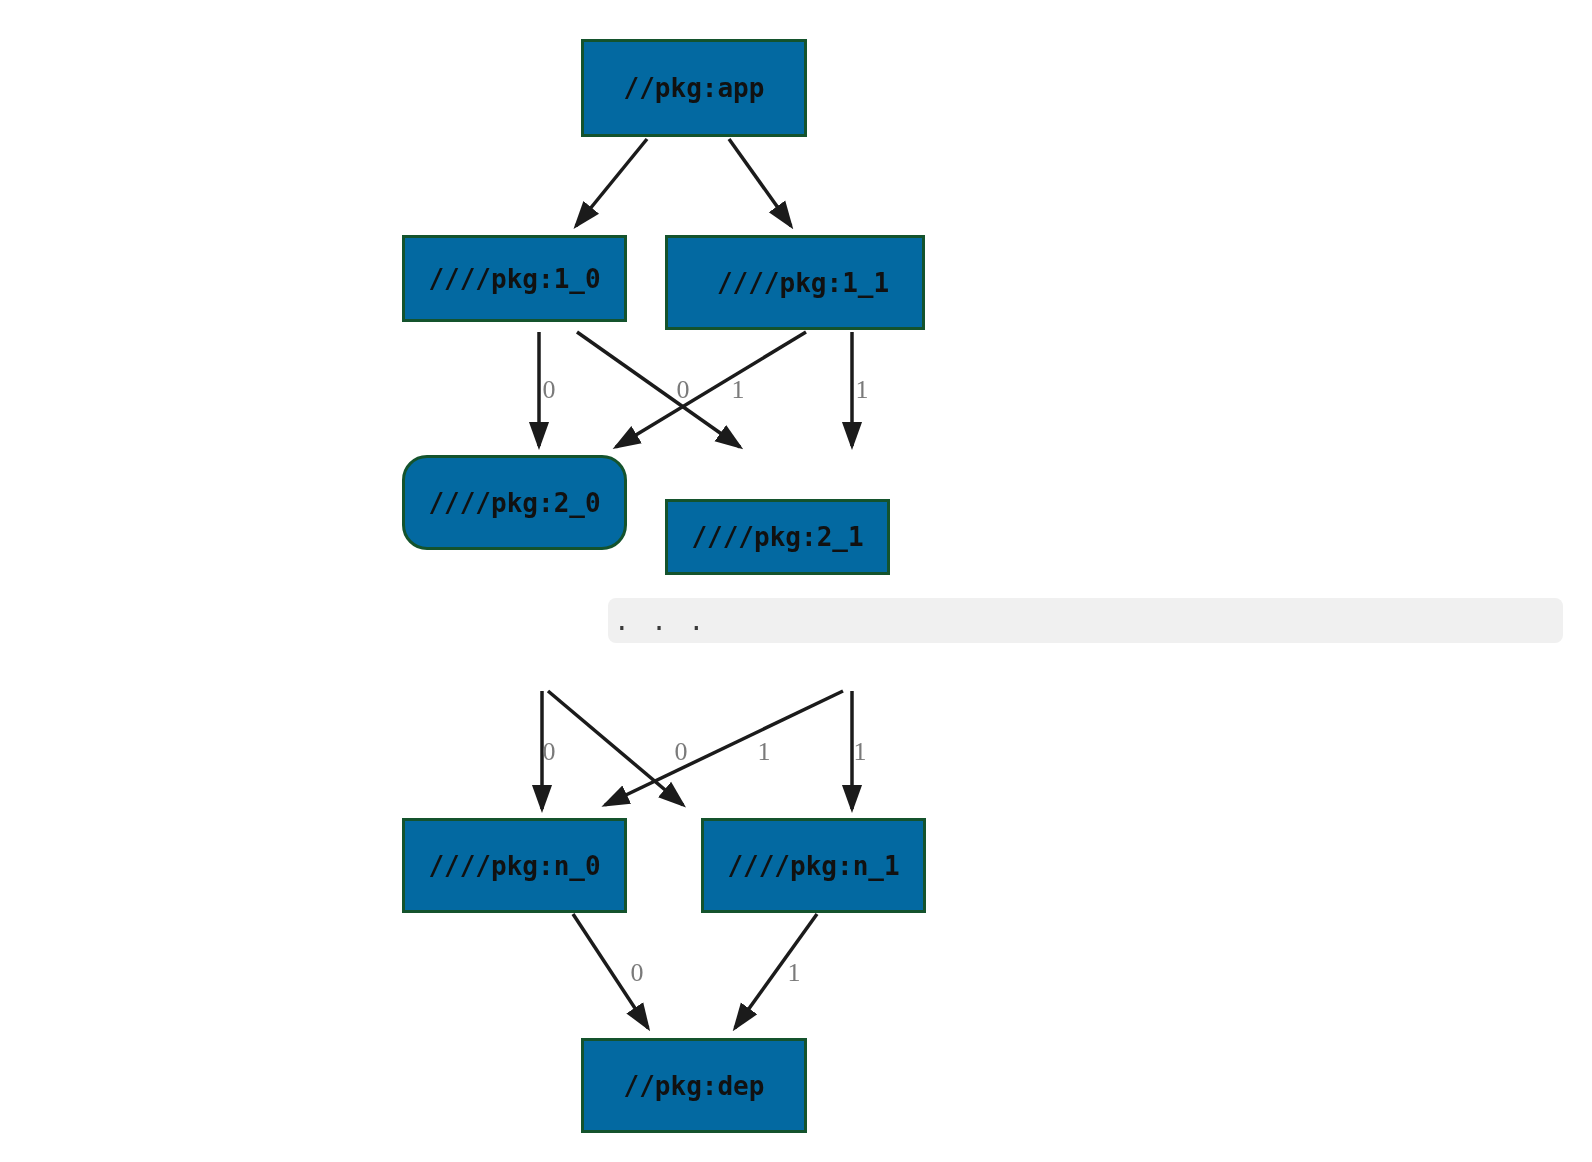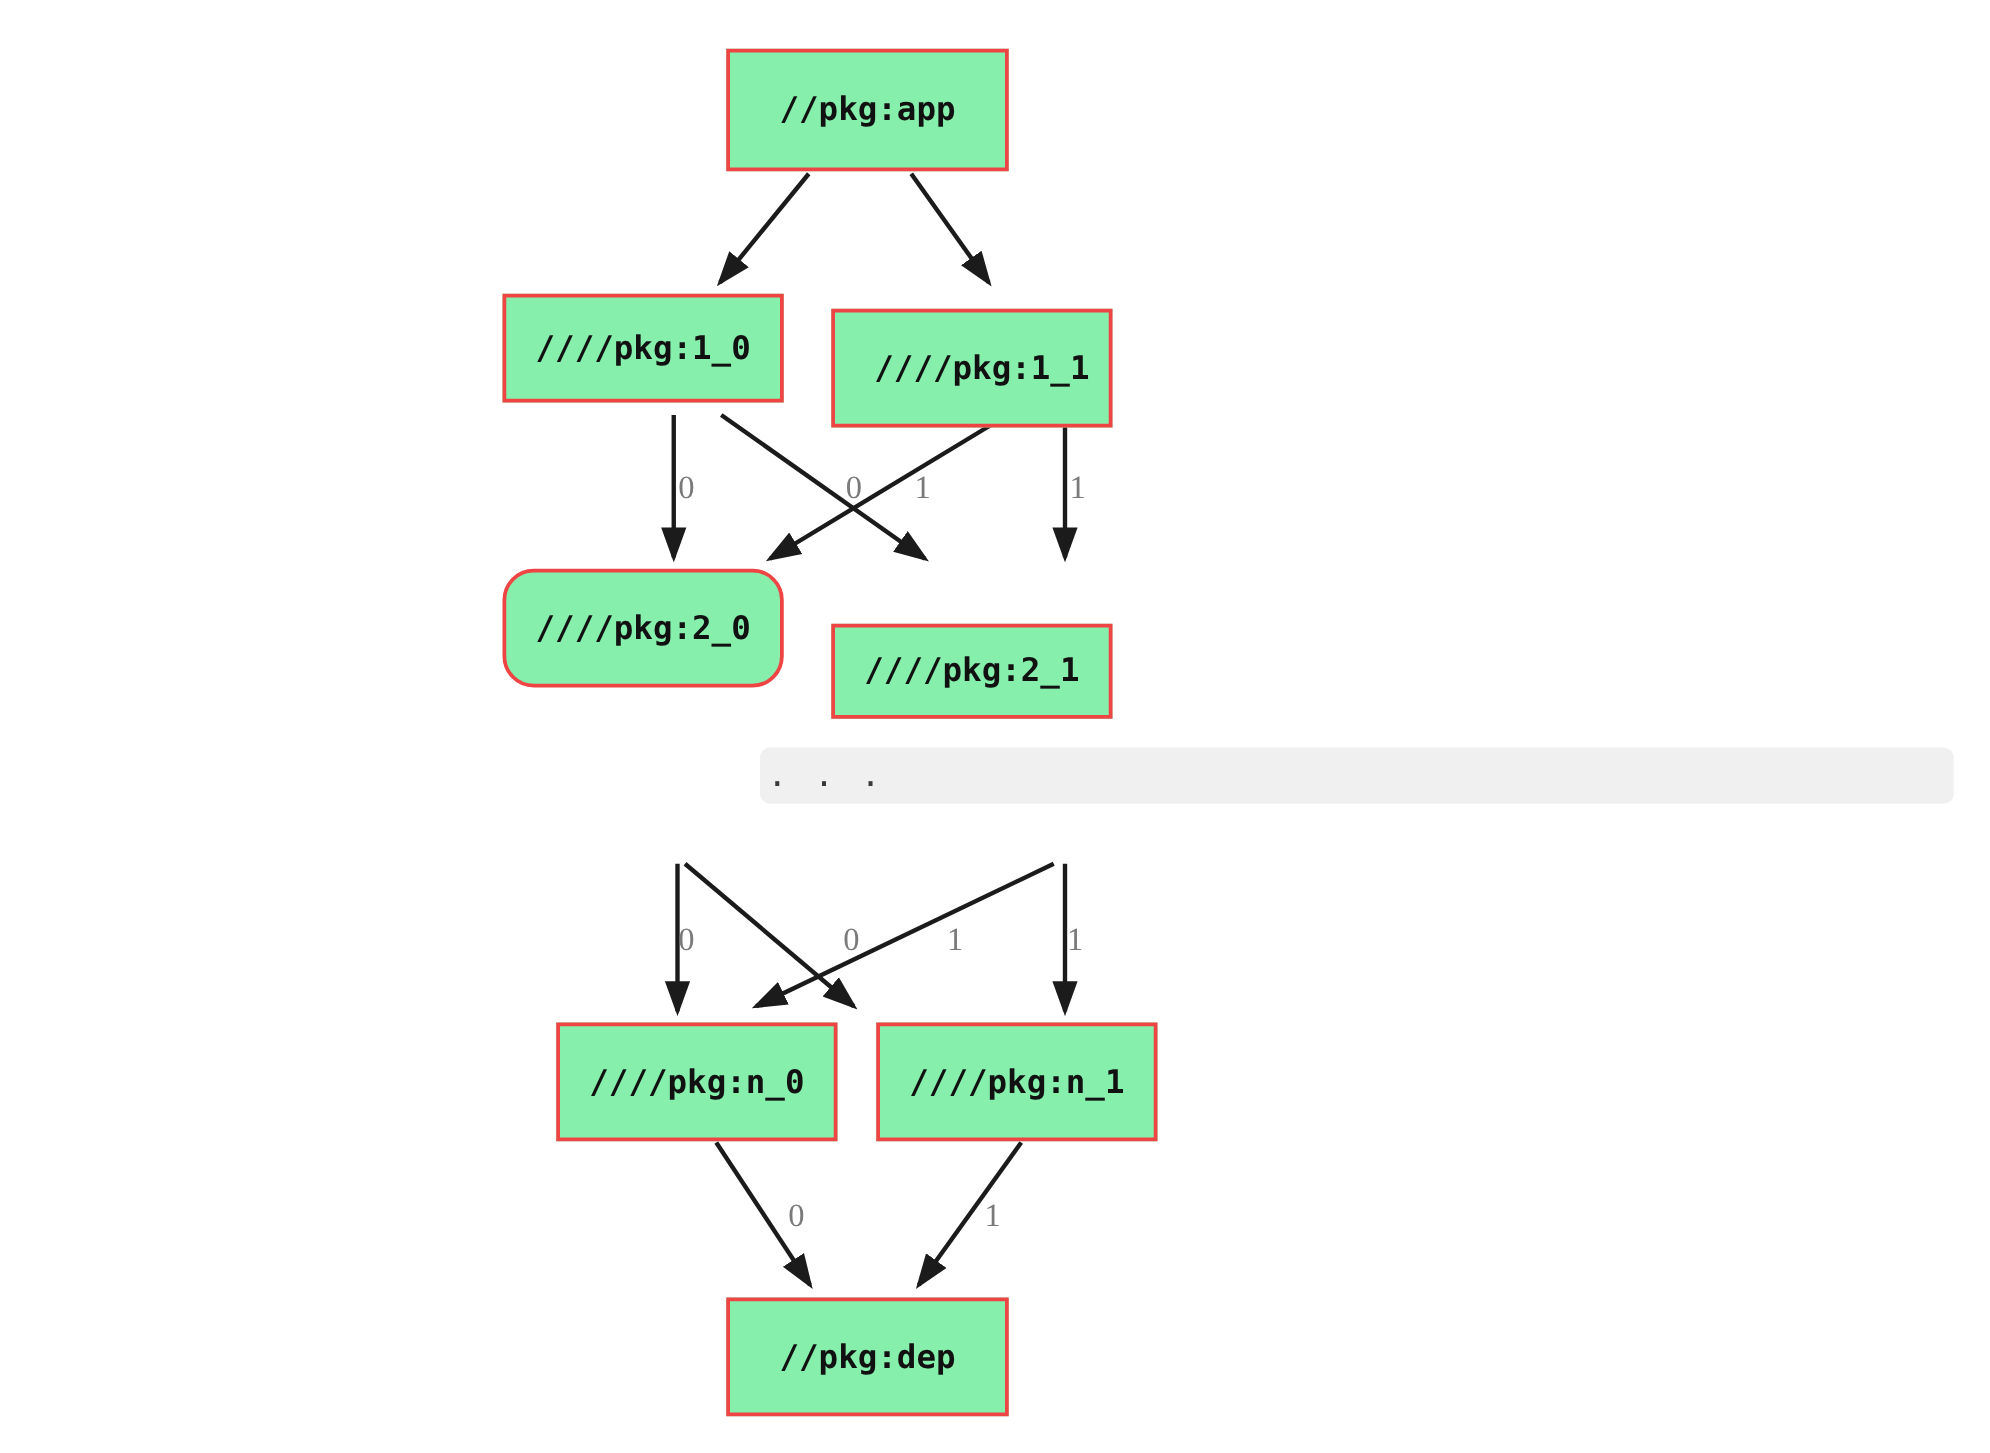--- a/index.html
+++ b/index.html
@@ -3,31 +3,31 @@
 <meta charset="utf-8">
 <style>
   html,body { margin:0; padding:0; background:#ffffff; }
   .canvas {
     position:relative; width:1592px; height:1162px; background:#ffffff;
     overflow:hidden; font-family:"DejaVu Sans Mono", monospace;
   }
   svg.edges { position:absolute; left:0; top:0; width:1592px; height:1162px; }
   .node {
     position:absolute; box-sizing:border-box;
-    background:#86efac; border:3px solid #ef4444;
+    background:#0369a1; border:3px solid #14532d;
     display:flex; align-items:center; justify-content:center;
     font:bold 26px "DejaVu Sans Mono", monospace; color:#111111;
     white-space:nowrap;
   }
   .node-app   { left:581px; top:39px;   width:226px; height:98px; }
   .node-1-0   { left:402px; top:235px;  width:225px; height:87px; }
-  .node-1-1   { left:665px; top:247px;  width:225px; height:95px;padding-left:16px; }
+  .node-1-1   { left:665px; top:235px;  width:260px; height:95px;padding-left:16px; }
   .node-2-0   { left:402px; top:455px;  width:225px; height:95px;border-radius:25px; }
   .node-2-1   { left:665px; top:455px;  width:225px; height:76px;margin-top:44px; }
-  .node-n-0   { left:402px; top:818px;  width:225px; height:95px;margin-left:43px; }
+  .node-n-0   { left:402px; top:818px;  width:225px; height:95px; }
   .node-n-1   { left:665px; top:818px;  width:225px; height:95px;margin-left:36px; }
   .node-dep   { left:581px; top:1038px; width:226px; height:95px; }
   .ellipsis-bar {
     position:absolute; left:608px; top:598px; width:955px; height:45px;
     background:#f0f0f0; border-radius:8px; box-sizing:border-box;
     display:flex; align-items:center; padding-left:6px;
     font:26px "DejaVu Sans Mono", monospace; color:#3a3a3a; letter-spacing:3px;
   }
   .edge-label {
     position:absolute; transform:translate(-50%,-50%);

